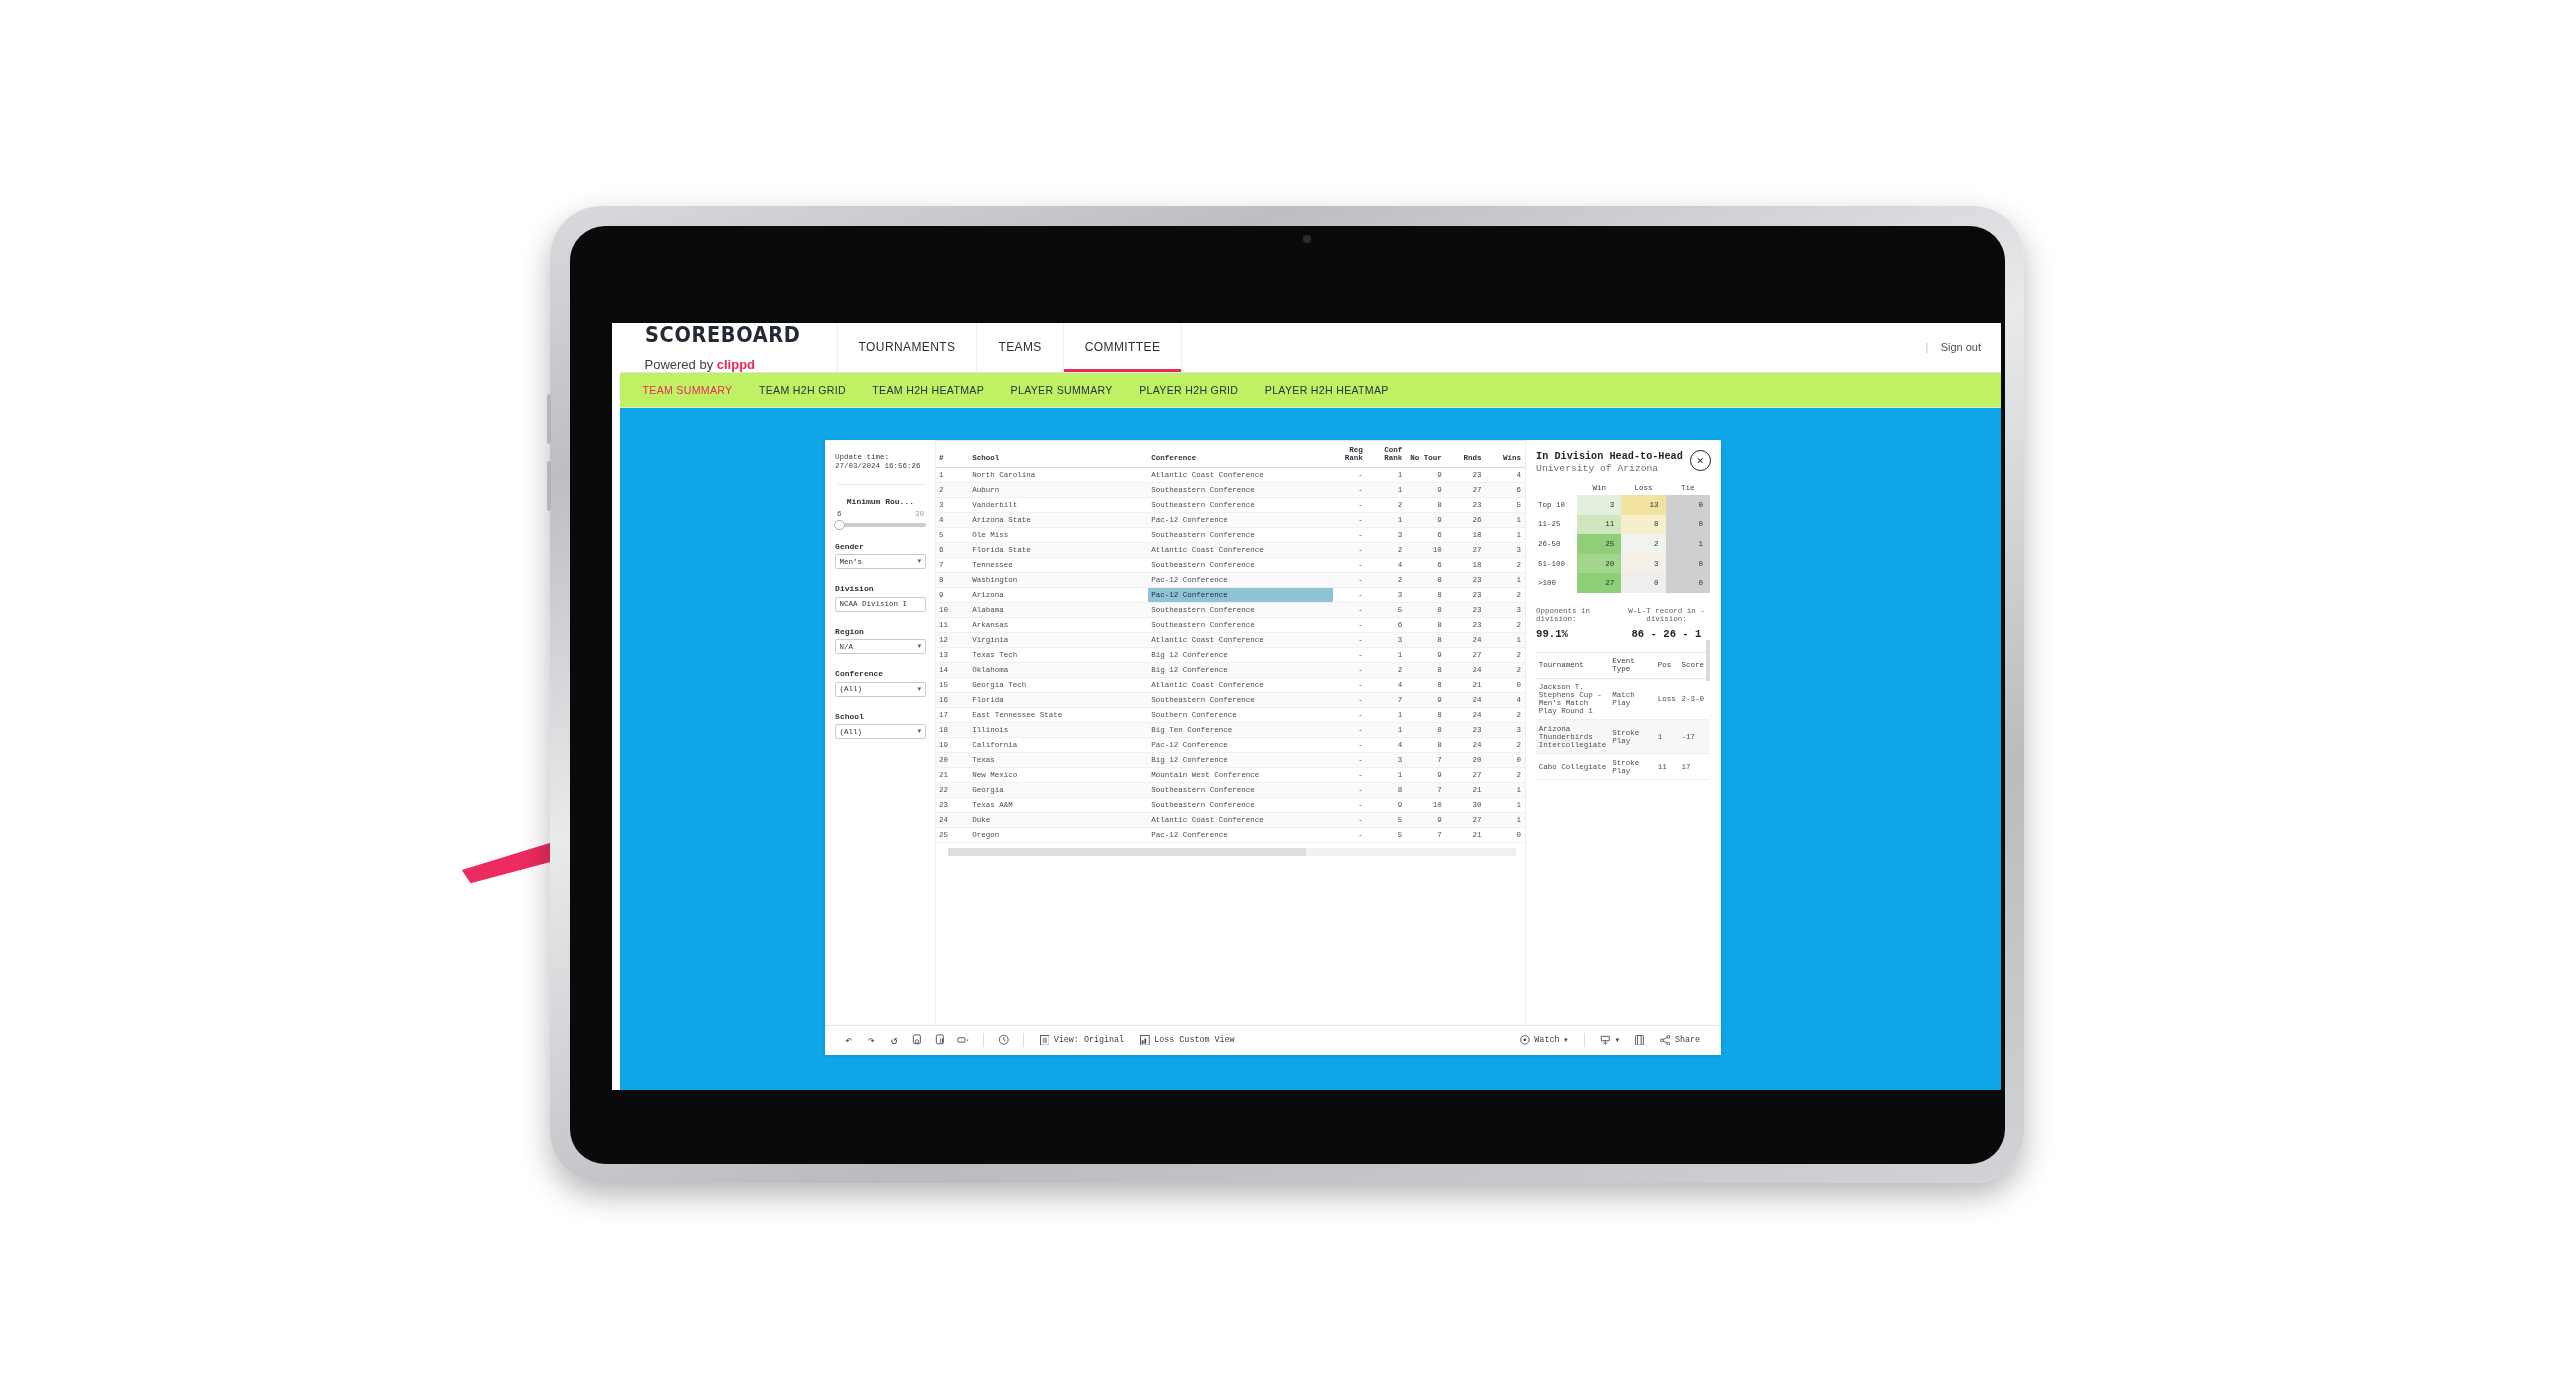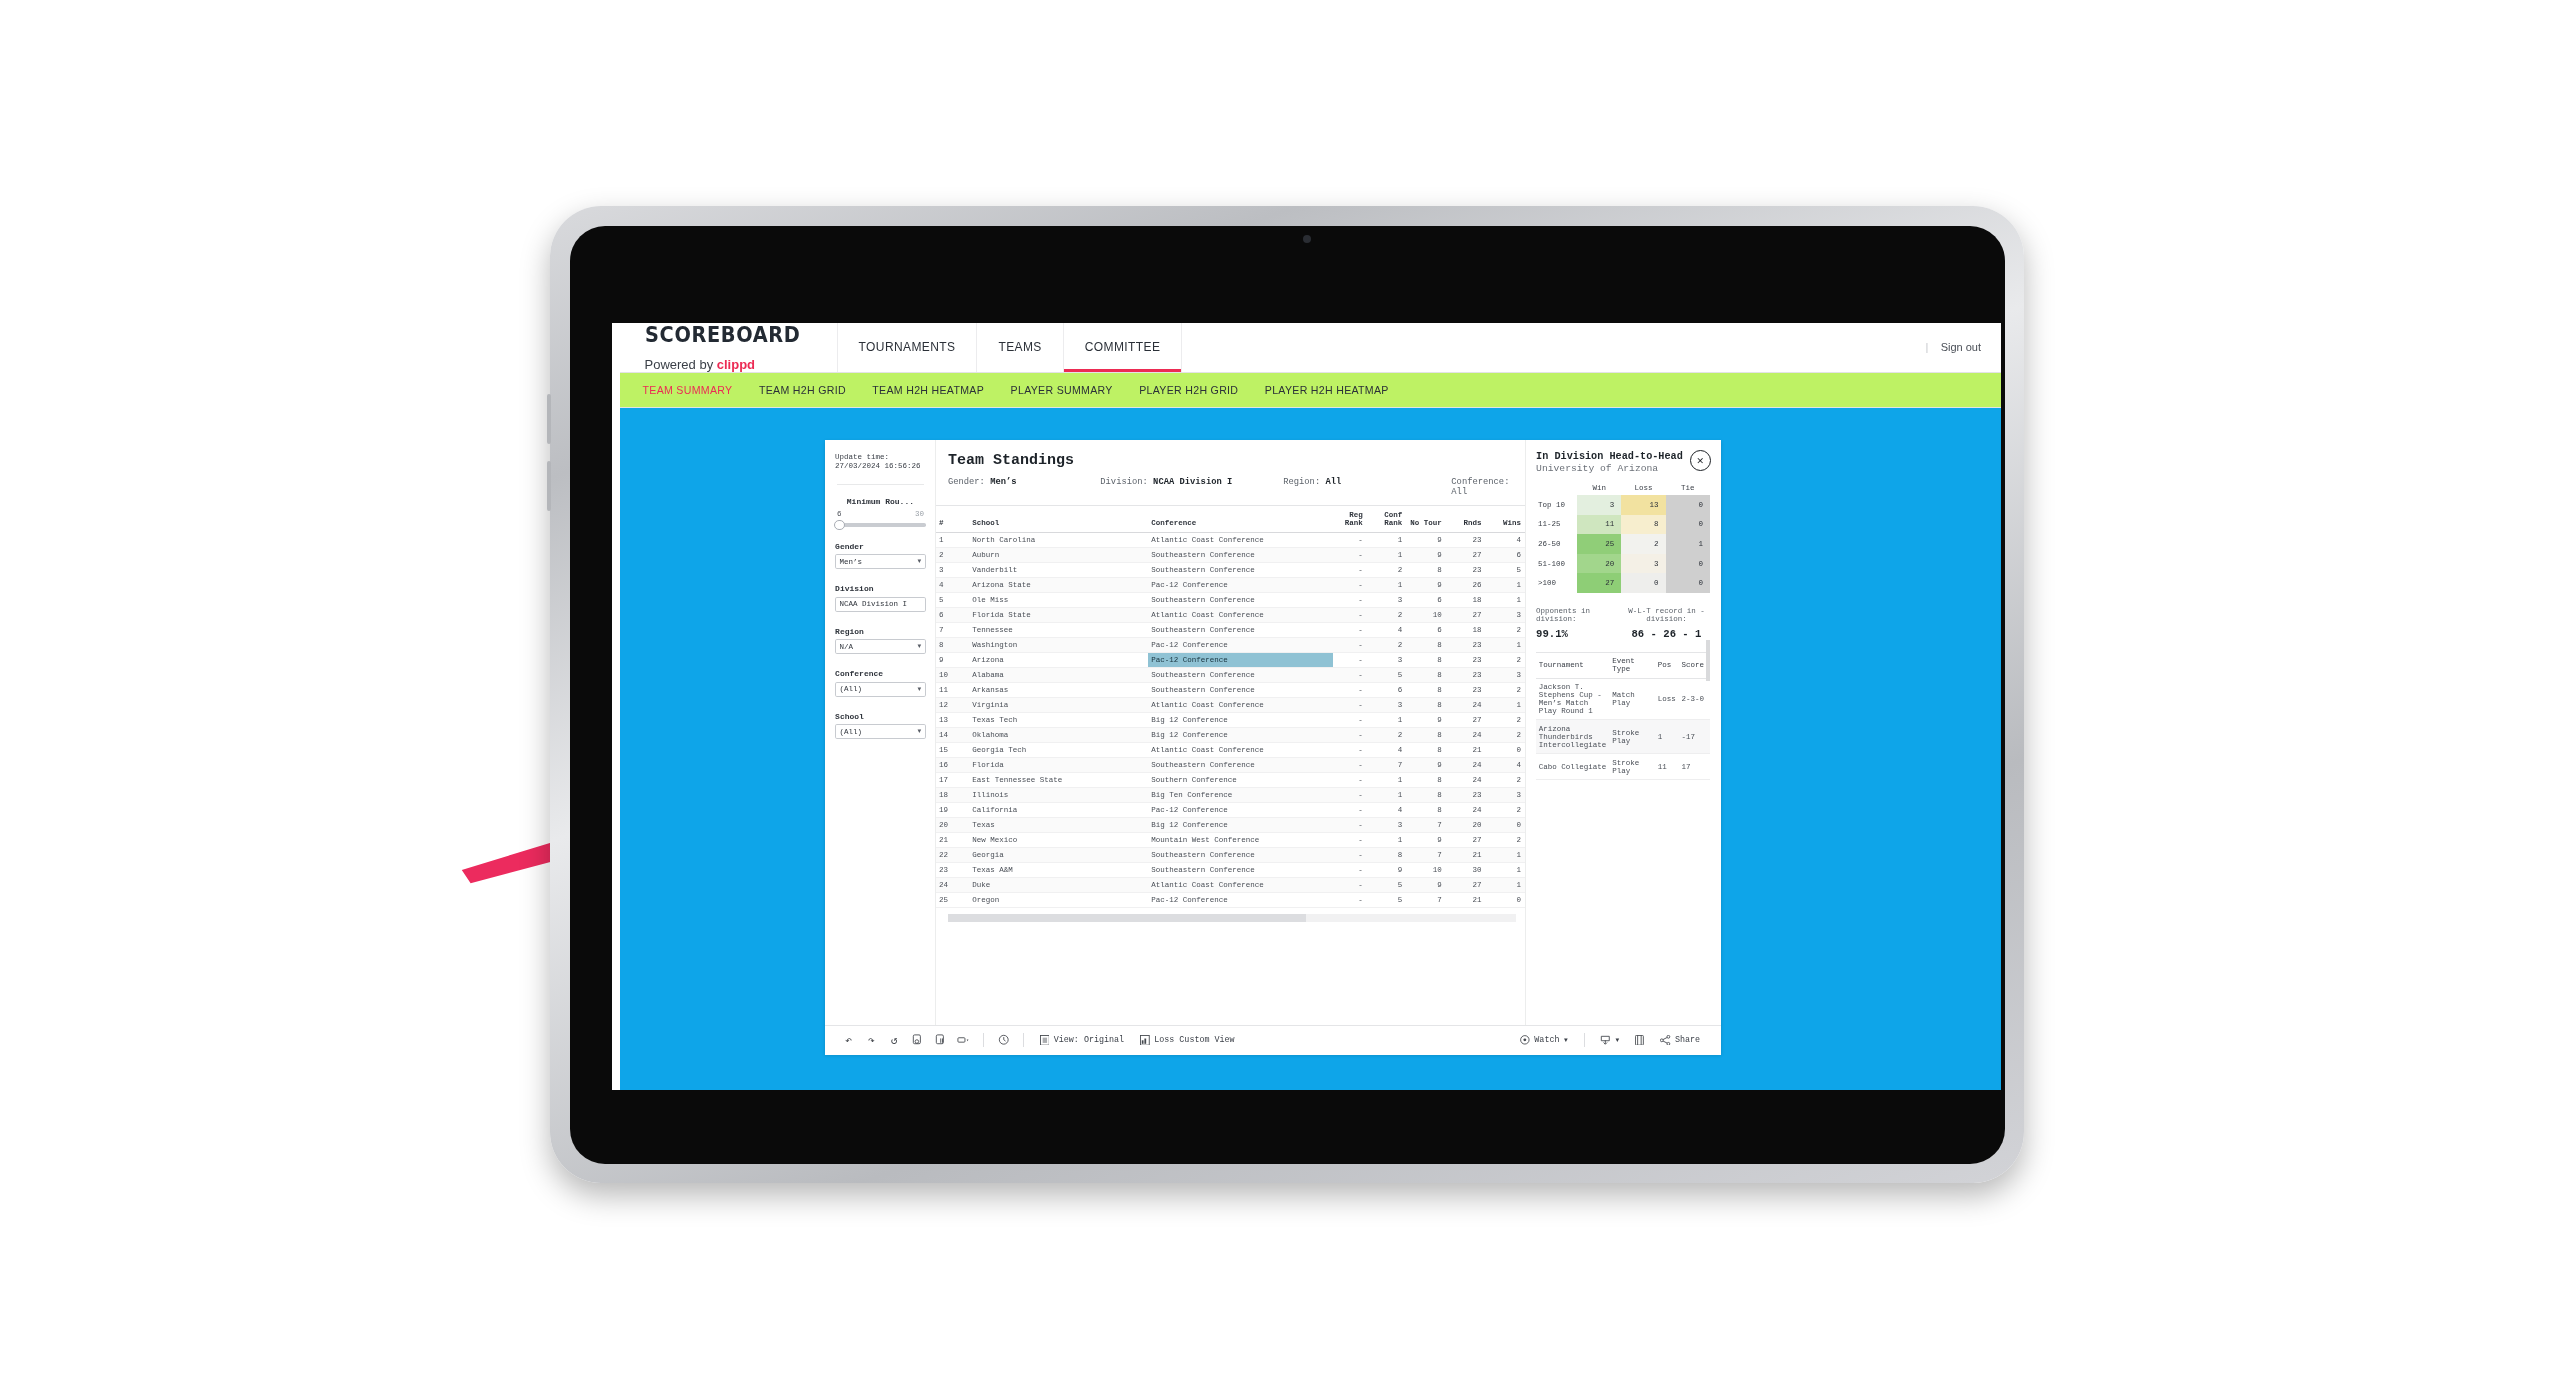--- a/index.html
+++ b/index.html
@@ -290,29 +290,20 @@
                 <div class="filt-block">
                   <div class="filt-label">School</div>
                   <div class="select">
                     <span>(All)</span>
                     <span class="caret">▼</span>
                   </div>
                 </div>
               </div>
 
               <div id="main">
-                <div id="main-head">
-                  <div id="main-title">Team Standings</div>
-                  <div id="crumbs">
-                    <span class="c1"><span>Gender: </span><b>Men’s</b></span>
-                    <span class="c2"><span>Division: </span><b>NCAA Division I</b></span>
-                    <span class="c3"><span>Region: </span><b>All</b></span>
-                    <span><span>Conference: </span><span>All</span></span>
-                  </div>
-                </div>
                 <table class="standings">
                   <thead>
                     <tr>
                       <th class="col-rank">#</th>
                       <th class="col-school">School</th>
                       <th class="col-conf">Conference</th>
                       <th class="col-dash num">Reg Rank</th>
                       <th class="col-n num">Conf Rank</th>
                       <th class="col-n num">No Tour</th>
                       <th class="col-n num">Rnds</th>

